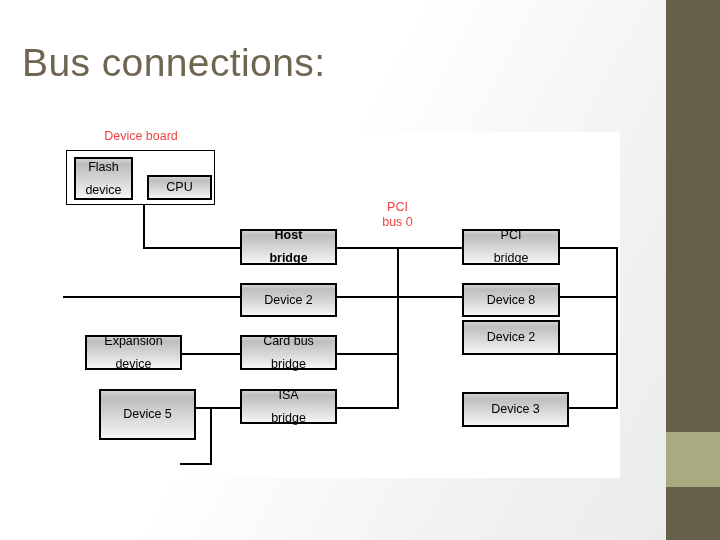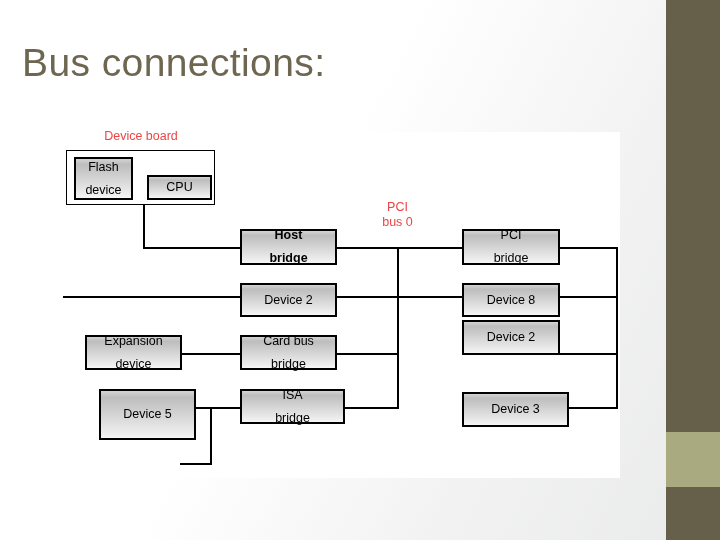--- a/index.html
+++ b/index.html
@@ -153,19 +153,19 @@
     <div class="node" style="left:240px; top:151px; width:97px;  height:34px;">Device 2</div>
     <div class="node" style="left:462px; top:151px; width:98px;  height:34px;">Device 8</div>
 
     <div class="node" style="left:85px;  top:203px; width:97px;  height:35px;">Expansion
 device</div>
     <div class="node" style="left:240px; top:203px; width:97px;  height:35px;">Card bus
 bridge</div>
     <div class="node" style="left:462px; top:188px; width:98px;  height:35px;">Device 2</div>
 
     <div class="node" style="left:99px;  top:257px; width:97px;  height:51px;">Device 5</div>
-    <div class="node" style="left:240px; top:257px; width:105px;  height:35px;">ISA
+    <div class="node" style="left:240px; top:257px; width:97px;  height:35px;">ISA
 bridge</div>
     <div class="node" style="left:462px; top:260px; width:107px;  height:35px;">Device 3</div>
 
 
   </div>
 </div>
 
 </body></html>

